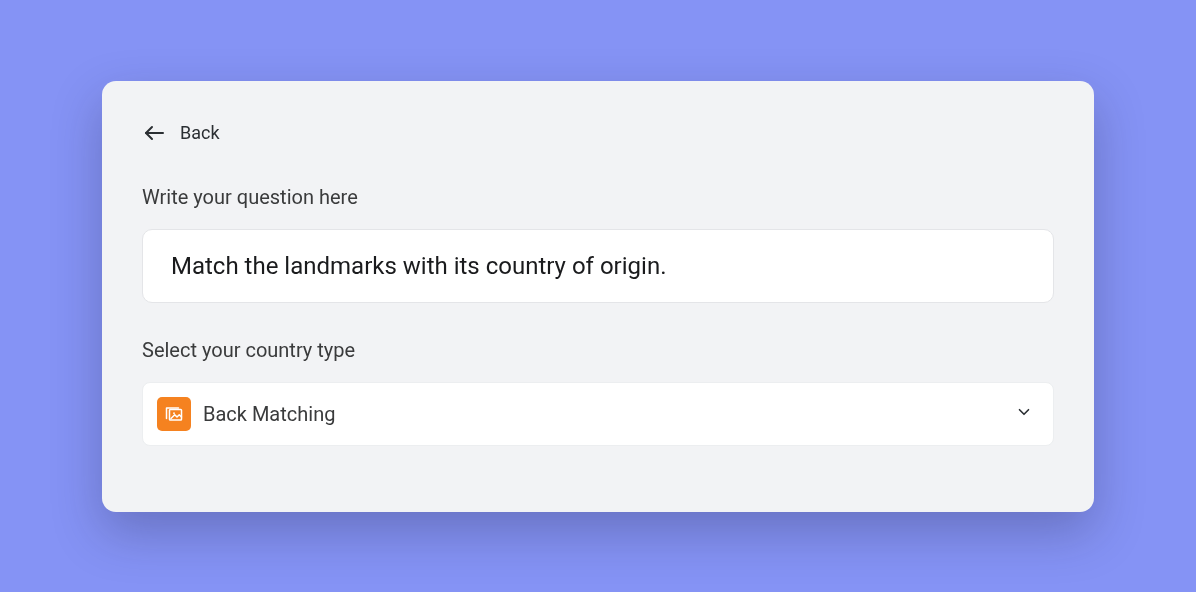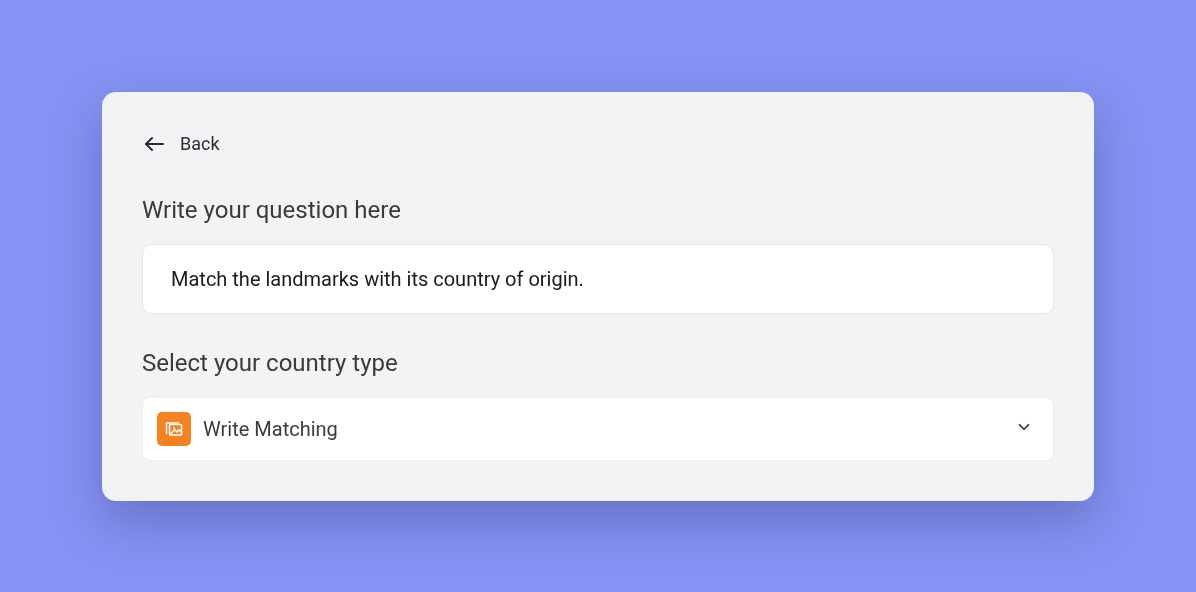--- a/index.html
+++ b/index.html
@@ -14,21 +14,21 @@
       font-family: -apple-system, BlinkMacSystemFont, "Segoe UI", Roboto, Helvetica, Arial, sans-serif;
       display: flex;
       align-items: center;
       justify-content: center;
       padding: 40px;
     }
     .card {
       width: 992px;
       background: #f2f3f5;
       border-radius: 14px;
-      padding: 40px 40px 40px 40px;
+      padding: 40px 40px 66px 40px;
       box-shadow: 0 20px 50px rgba(30,30,60,0.28);
     }
     .back-row {
       display: flex;
       align-items: center;
       gap: 14px;
       margin-bottom: 40px;
       cursor: pointer;
       width: fit-content;
     }
@@ -39,32 +39,32 @@
       align-items: center;
       justify-content: center;
       color: #2b2f33;
     }
     .back-text {
       font-size: 18px;
       color: #2b2f33;
       font-weight: 400;
     }
     .label {
-      font-size: 24px;
+      font-size: 20px;
       color: #3a3b3c;
       margin-bottom: 20px;
       font-weight: 400;
     }
     .question-input {
       width: 100%;
       background: #ffffff;
       border: 1px solid #e4e5e8;
       border-radius: 10px;
       padding: 22px 28px;
-      font-size: 20px;
+      font-size: 24px;
       color: #1a1b1d;
       font-family: inherit;
       outline: none;
       margin-bottom: 35px;
     }
     .question-input::placeholder {
       color: #9b9ea3;
     }
     .select-box {
       width: 100%;
@@ -120,21 +120,21 @@
   <div class="label">Select your country type</div>
   <div class="select-box">
     <span class="icon-box">
       <svg width="18" height="18" viewBox="0 0 24 24" fill="none" stroke="currentColor" stroke-width="2" stroke-linecap="round" stroke-linejoin="round">
         <rect x="6" y="6" width="16" height="14" rx="1" fill="none"></rect>
         <polyline points="2 18 2 4 18 4" fill="none"></polyline>
         <circle cx="12" cy="11" r="1.2" fill="currentColor" stroke="none"></circle>
         <path d="M8 18 L13 13 L16 16 L19 13 L22 16" fill="none"></path>
       </svg>
     </span>
-    <span class="select-text">Write Matching</span>
+    <span class="select-text">Back Matching</span>
     <span class="chevron">
       <svg width="18" height="18" viewBox="0 0 24 24" fill="none" stroke="currentColor" stroke-width="2.2" stroke-linecap="round" stroke-linejoin="round">
         <polyline points="6 9 12 15 18 9"></polyline>
       </svg>
     </span>
   </div>
 
 </div>
 
 </body></html>

